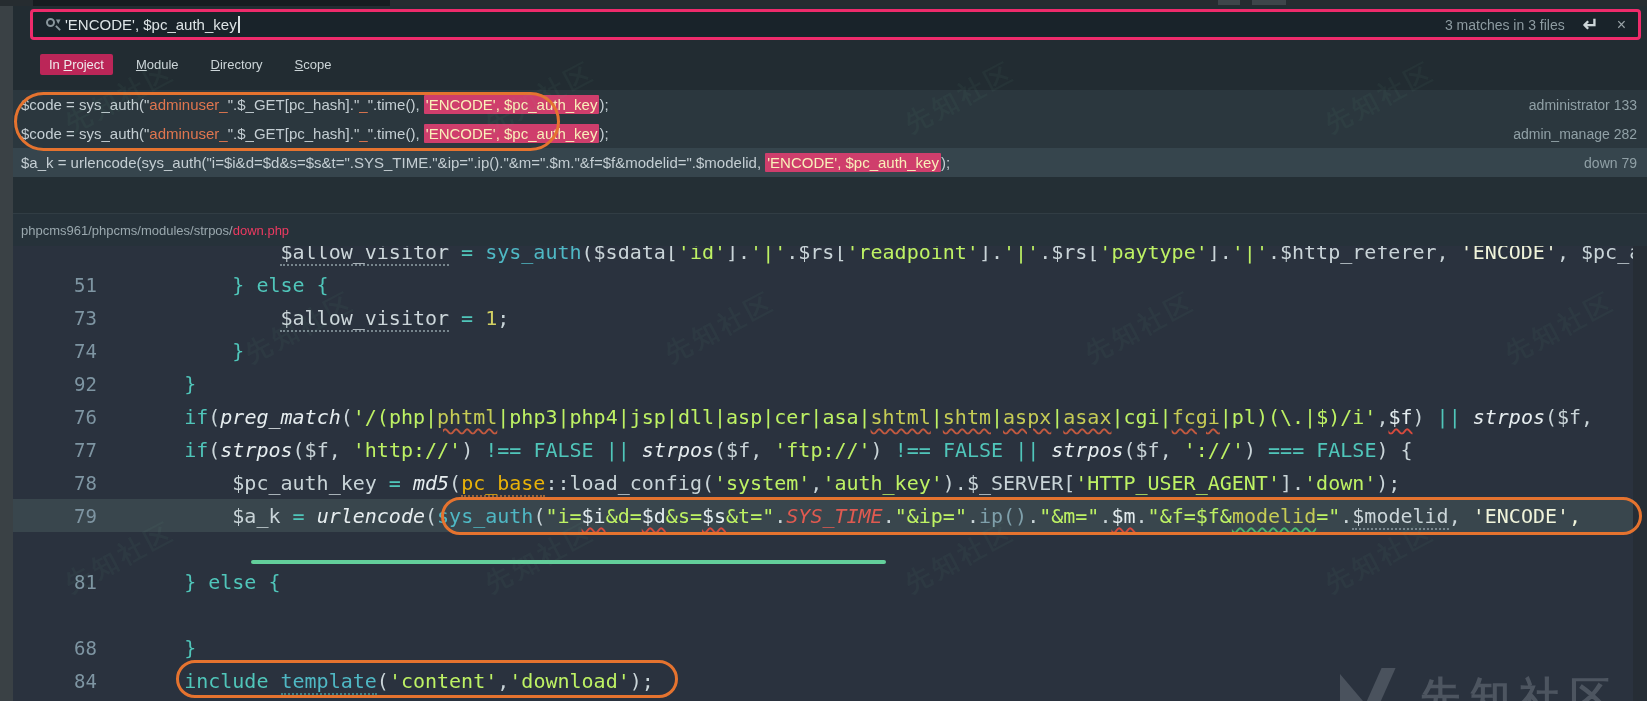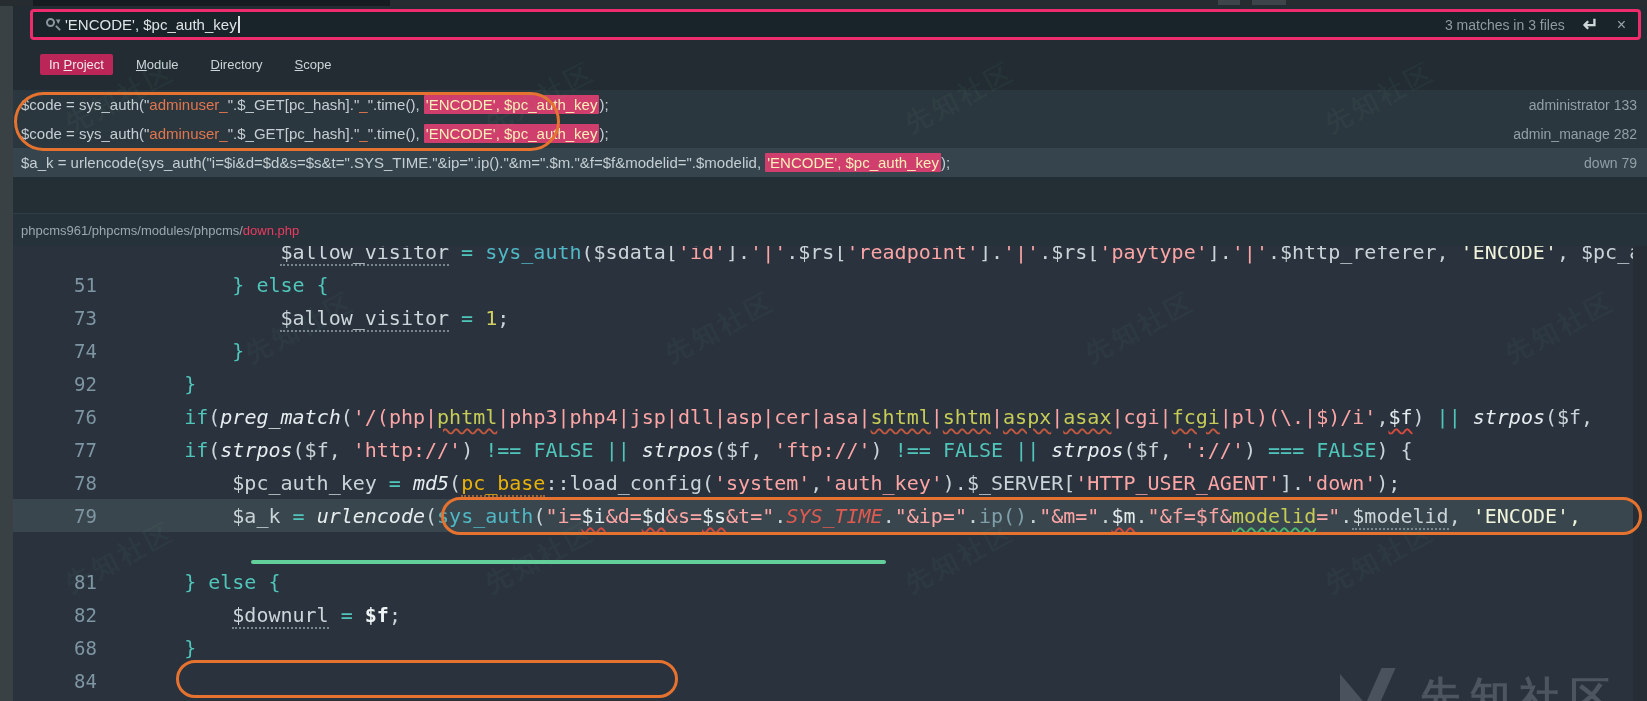--- a/index.html
+++ b/index.html
@@ -55,21 +55,21 @@
   .path-pre { color:#9aa8ae; } .path-file { color:#ed3a61; }
 
   
   .editor { position:absolute; left:13px; top:246px; width:1634px; height:455px; background:#2a323e;
             overflow:hidden; z-index:4; }
   .erow { position:absolute; left:0; width:1634px; height:33px; display:flex; align-items:center;
           font-family:"DejaVu Sans Mono",monospace; font-size:20px; white-space:pre; }
   .erow.cur { background:#39464d; }
   .lno { width:84px; flex:0 0 auto; text-align:right; color:#7e95a2; font-size:19px; padding-right:0; }
   .ltext { padding-left:39px; }
-  .tk-b{color:#c9d4d8} .tk-k{color:#50c6ba} .tk-s{color:#fca5a5}
+  .tk-b{color:#c9d4d8} .tk-k{color:#50c6ba} .tk-s{color:#bef264}
   .tk-f{color:#e6edef;font-style:italic} .tk-w{color:#eef3f4;font-weight:bold}
   .tk-o{color:#eab308;border-bottom:2px dotted #96653e}
   .tk-c{color:#e05a50;font-style:italic} .tk-m{color:#7fa0ab}
   .tk-n{color:#d3d163}
   .tk-d{color:#ccd6da;border-bottom:2px dotted #77858d}
   .tk-t{color:#4fb8c4}
   .tk-tu{color:#4fb8c4;border-bottom:2px dotted #3f7f86}
   .tk-e{color:#f0f4da}
   .tk-wr{color:#e3ecef;text-decoration:underline wavy #d84a3d 2px;text-underline-offset:4px}
   .tk-wg{color:#c6cc55;text-decoration:underline wavy #4cb96e 2px;text-underline-offset:4px}
@@ -128,38 +128,37 @@
   </div>
 
 <div class="results" id="results">
     <div class="rrow"><span class="rs-b">$code = sys_auth("</span><span class="rs-o">adminuser_</span><span class="rs-b">".$_GET[pc_hash]."</span><span class="rs-o">_</span><span class="rs-b">".time(), </span><span class="rs-hl">'ENCODE', $pc_auth_key</span><span class="rs-b">);</span><span class="rfile">administrator 133</span></div>
     <div class="rrow"><span class="rs-b">$code = sys_auth("</span><span class="rs-o">adminuser_</span><span class="rs-b">".$_GET[pc_hash]."</span><span class="rs-o">_</span><span class="rs-b">".time(), </span><span class="rs-hl">'ENCODE', $pc_auth_key</span><span class="rs-b">);</span><span class="rfile">admin_manage 282</span></div>
     <div class="rrow sel"><span class="rs-b">$a_k = urlencode(sys_auth("i=$i&amp;d=$d&amp;s=$s&amp;t=".SYS_TIME."&amp;ip=".ip()."&amp;m=".$m."&amp;f=$f&amp;modelid=".$modelid, </span><span class="rs-hl">'ENCODE', $pc_auth_key</span><span class="rs-b">);</span><span class="rfile">down 79</span></div>
   </div>
 <div class="gap-band"></div>
 
 <div class="path-row">
-  <span class="path-pre">phpcms961/phpcms/modules/phpcms/</span>
+  <span class="path-pre">phpcms961/phpcms/modules/strpos/</span>
     <span class="path-file">down.php</span>
 </div>
 
 <div class="editor" id="editor">
     <div class="erow" style="top: -11px;"><span class="lno"></span><span class="ltext" style="padding-left: 183.48px;"><span class="tk-d">$allow_visitor</span><span class="tk-b"> </span><span class="tk-k">=</span><span class="tk-b"> </span><span class="tk-t">sys_auth</span><span class="tk-b">($sdata[</span><span class="tk-s">'id'</span><span class="tk-b">].</span><span class="tk-s">'|'</span><span class="tk-b">.$rs[</span><span class="tk-s">'readpoint'</span><span class="tk-b">].</span><span class="tk-s">'|'</span><span class="tk-b">.$rs[</span><span class="tk-s">'paytype'</span><span class="tk-b">].</span><span class="tk-s">'|'</span><span class="tk-b">.$http_referer, </span><span class="tk-e">'ENCODE'</span><span class="tk-b">, $pc_auth_key);</span></span></div>
     <div class="erow" style="top: 22px;"><span class="lno">51</span><span class="ltext" style="padding-left: 135.32px;"><span class="tk-k">} else {</span></span></div>
     <div class="erow" style="top: 55px;"><span class="lno">73</span><span class="ltext" style="padding-left: 183.48px;"><span class="tk-d">$allow_visitor</span><span class="tk-b"> </span><span class="tk-k">=</span><span class="tk-b"> </span><span class="tk-n">1</span><span class="tk-b">;</span></span></div>
     <div class="erow" style="top: 88px;"><span class="lno">74</span><span class="ltext" style="padding-left: 135.32px;"><span class="tk-k">}</span></span></div>
     <div class="erow" style="top: 121px;"><span class="lno">92</span><span class="ltext" style="padding-left: 87.16px;"><span class="tk-k">}</span></span></div>
     <div class="erow" style="top: 154px;"><span class="lno">76</span><span class="ltext" style="padding-left: 87.16px;"><span class="tk-k">if</span><span class="tk-b">(</span><span class="tk-f">preg_match</span><span class="tk-b">(</span><span class="tk-s">'/(php|</span><span class="tk-wo">phtml</span><span class="tk-s">|php3|php4|jsp|dll|asp|cer|asa|</span><span class="tk-wo">shtml</span><span class="tk-s">|</span><span class="tk-wo">shtm</span><span class="tk-s">|</span><span class="tk-wo">aspx</span><span class="tk-s">|</span><span class="tk-wo">asax</span><span class="tk-s">|cgi|</span><span class="tk-wo">fcgi</span><span class="tk-s">|pl)(\.|$)/i'</span><span class="tk-b">,</span><span class="tk-wr">$f</span><span class="tk-b">) </span><span class="tk-k">||</span><span class="tk-b"> </span><span class="tk-f">strpos</span><span class="tk-b">($f,</span></span></div>
     <div class="erow" style="top: 187px;"><span class="lno">77</span><span class="ltext" style="padding-left: 87.16px;"><span class="tk-k">if</span><span class="tk-b">(</span><span class="tk-f">strpos</span><span class="tk-b">($f, </span><span class="tk-s">'http://'</span><span class="tk-b">) </span><span class="tk-k">!==</span><span class="tk-b"> </span><span class="tk-k">FALSE</span><span class="tk-b"> </span><span class="tk-k">||</span><span class="tk-b"> </span><span class="tk-f">strpos</span><span class="tk-b">($f, </span><span class="tk-s">'ftp://'</span><span class="tk-b">) </span><span class="tk-k">!==</span><span class="tk-b"> </span><span class="tk-k">FALSE</span><span class="tk-b"> </span><span class="tk-k">||</span><span class="tk-b"> </span><span class="tk-f">strpos</span><span class="tk-b">($f, </span><span class="tk-s">'://'</span><span class="tk-b">) </span><span class="tk-k">===</span><span class="tk-b"> </span><span class="tk-k">FALSE</span><span class="tk-b">) {</span></span></div>
     <div class="erow" style="top: 220px;"><span class="lno">78</span><span class="ltext" style="padding-left: 135.32px;"><span class="tk-b">$pc_auth_key </span><span class="tk-k">=</span><span class="tk-b"> </span><span class="tk-f">md5</span><span class="tk-b">(</span><span class="tk-o">pc_base</span><span class="tk-b">::load_config(</span><span class="tk-s">'system'</span><span class="tk-b">,</span><span class="tk-s">'auth_key'</span><span class="tk-b">).$_SERVER[</span><span class="tk-s">'HTTP_USER_AGENT'</span><span class="tk-b">].</span><span class="tk-s">'down'</span><span class="tk-b">);</span></span></div>
     <div class="erow cur" style="top: 253px;"><span class="lno">79</span><span class="ltext" style="padding-left: 135.32px;"><span class="tk-b">$a_k </span><span class="tk-k">=</span><span class="tk-b"> </span><span class="tk-f">urlencode</span><span class="tk-b">(</span><span class="tk-t">sys_auth</span><span class="tk-b">(</span><span class="tk-s">"i=</span><span class="tk-wr">$i</span><span class="tk-s">&amp;d=</span><span class="tk-wr">$d</span><span class="tk-s">&amp;s=</span><span class="tk-wr">$s</span><span class="tk-s">&amp;t="</span><span class="tk-b">.</span><span class="tk-c">SYS_TIME</span><span class="tk-b">.</span><span class="tk-s">"&amp;ip="</span><span class="tk-b">.</span><span class="tk-m">ip()</span><span class="tk-b">.</span><span class="tk-s">"&amp;m="</span><span class="tk-b">.</span><span class="tk-wr">$m</span><span class="tk-b">.</span><span class="tk-s">"&amp;f=$f&amp;</span><span class="tk-wg">modelid</span><span class="tk-s">="</span><span class="tk-b">.</span><span class="tk-d">$modelid</span><span class="tk-b">, </span><span class="tk-e">'ENCODE',</span></span></div>
     <div class="erow" style="top: 319px;"><span class="lno">81</span><span class="ltext" style="padding-left: 87.16px;"><span class="tk-k">} else {</span></span></div>
-    <div class="erow" style="top: 352px;"><span class="lno">82</span><span class="ltext" style="padding-left: 135.32px;"><span class="tk-d">$downurl</span><span class="tk-b"> </span><span class="tk-k">=</span><span class="tk-b"> </span><span class="tk-w">$f</span><span class="tk-b">;</span></span></div>
     <div class="erow" style="top: 385px;"><span class="lno">68</span><span class="ltext" style="padding-left: 87.16px;"><span class="tk-k">}</span></span></div>
-    <div class="erow" style="top: 418px;"><span class="lno">84</span></div>
+    <div class="erow" style="top: 418px;"><span class="lno">84</span><span class="ltext" style="padding-left: 87.16px;"><span class="tk-k">include</span><span class="tk-b"> </span><span class="tk-tu">template</span><span class="tk-b">(</span><span class="tk-s">'content'</span><span class="tk-b">,</span><span class="tk-s">'download'</span><span class="tk-b">);</span></span></div>
   </div>
 <div class="right-stripe"></div>
 
 <div class="ellipse el-rows"></div>
 <div class="ellipse el-79"></div>
 <div class="ellipse el-84"></div>
 <div class="green-line"></div>
 
 <div class="brand">
   <span class="logo">

